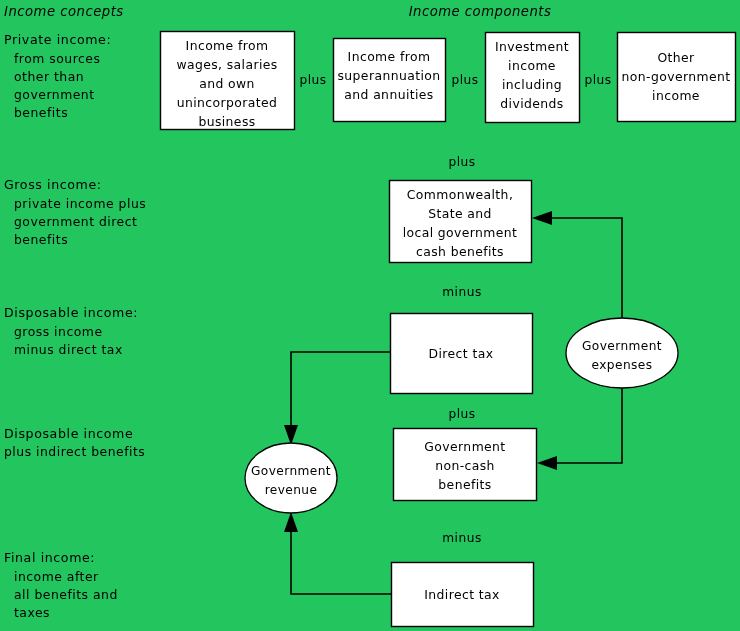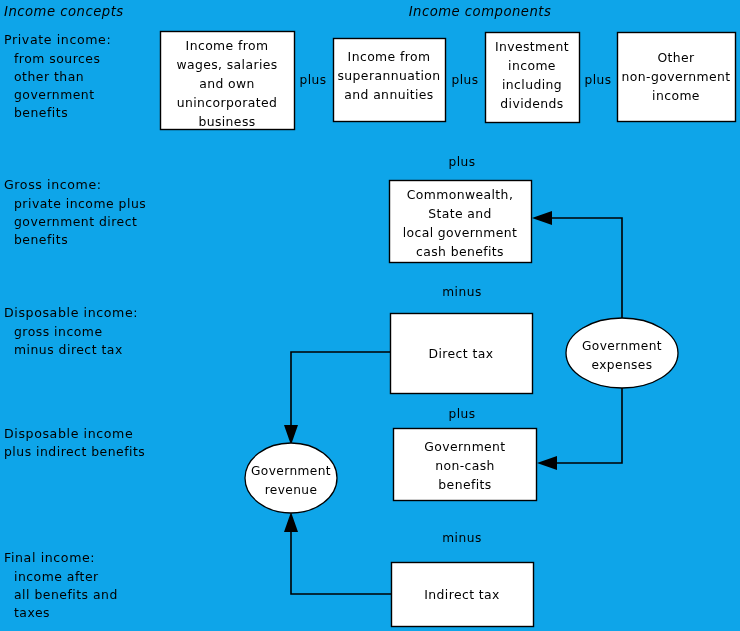--- a/index.html
+++ b/index.html
@@ -4,21 +4,21 @@
 <style>
   html, body {
     margin: 0;
     padding: 0;
     background: #ffffff;
   }
   #canvas {
     position: relative;
     width: 740px;
     height: 631px;
-    background: #0ea5e9;
+    background: #22c55e;
     font-family: "DejaVu Sans", "Liberation Sans", sans-serif;
     color: #000000;
     overflow: hidden;
   }
   svg.diagram {
     position: absolute;
     left: 0;
     top: 0;
     width: 740px;
     height: 631px;

